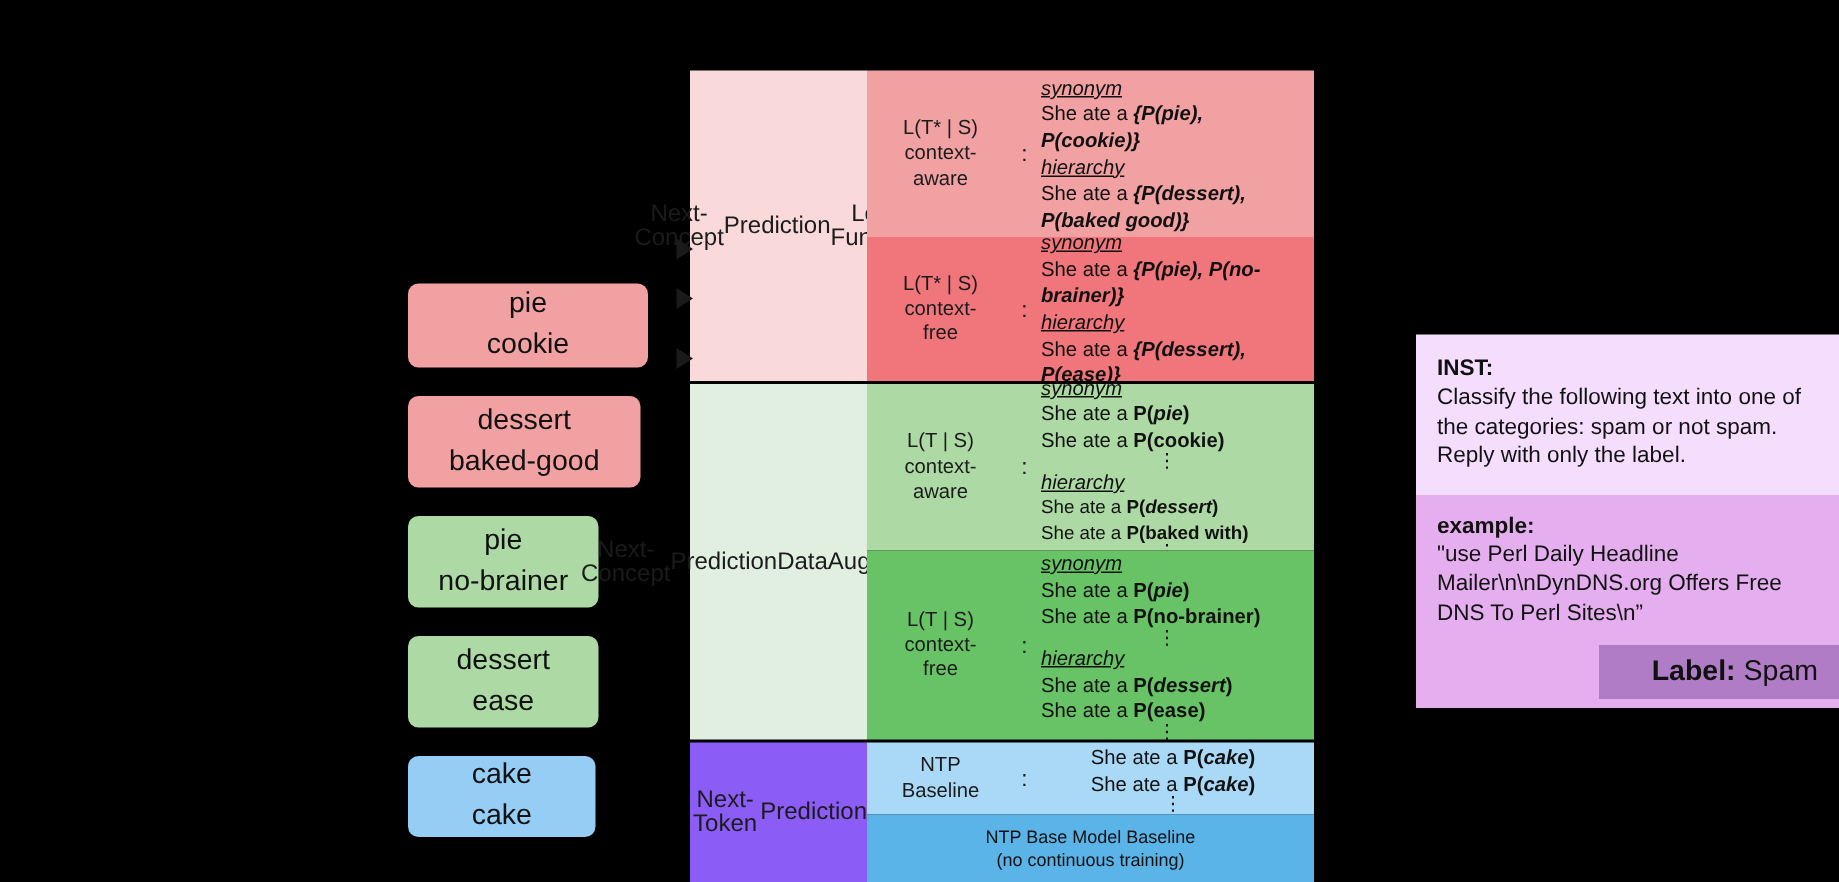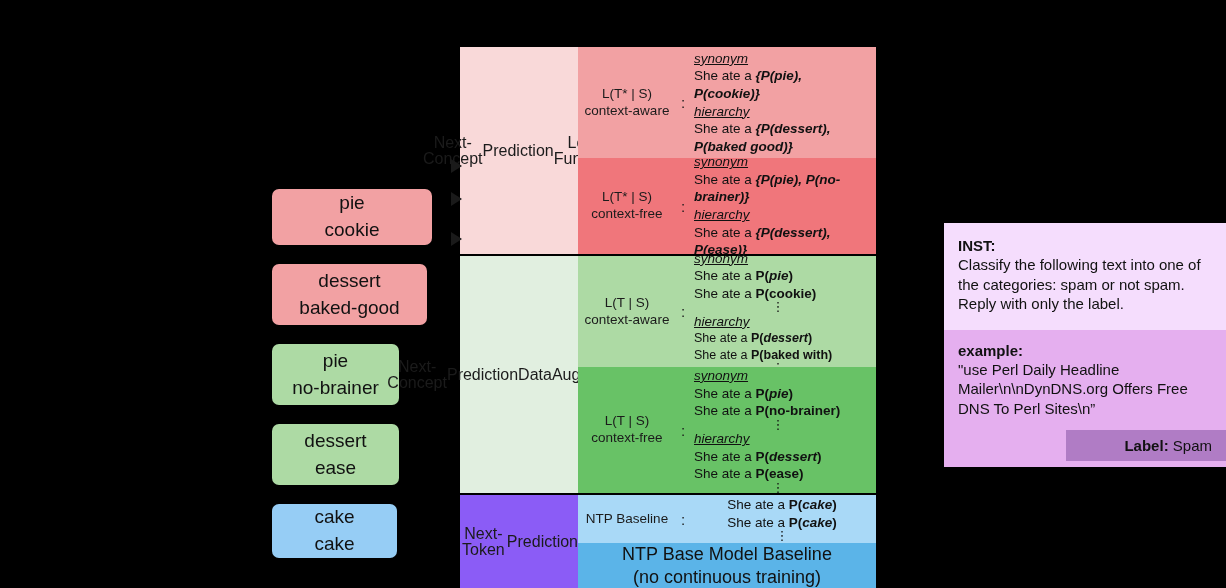--- a/index.html
+++ b/index.html
@@ -31,21 +31,21 @@
     display:flex;align-items:center;justify-content:center;
     font-size:16px;line-height:1.0;text-align:center;color:#1b1b1b;
     box-sizing:border-box;
   }
   .rowlabel div{padding:7px 0;}
   .rowsbox{flex:1;display:flex;flex-direction:column;}
   .subrow{display:flex;align-items:center;box-sizing:border-box;}
   .losscell{
     width:98px;flex:0 0 98px;
     text-align:center;font-size:13.5px;line-height:1.25;color:#1b1b1b;
-    padding:4px 2px;box-sizing:border-box;
+    padding:4px 19px;box-sizing:border-box;
   }
   .colon{flex:0 0 14px;text-align:center;font-size:15px;color:#1b1b1b;}
   .examples{flex:1;padding:5px 6px 5px 4px;box-sizing:border-box;font-size:13.5px;line-height:1.30;color:#111;}
   .tag{font-style:italic;text-decoration:underline;display:block;font-size:13.5px;}
   .ln{display:block;}
   .ln b{font-weight:bold;}
   .ln i{font-style:italic;font-weight:bold;}
   .vdots{display:block;text-align:center;width:100px;margin-left:34px;font-size:13px;line-height:0.8;letter-spacing:0;color:#111;}
 
   
@@ -56,40 +56,40 @@
   .c-red-d{background:#F0767B;}
   .c-grn-l{background:#ADDAA4;}
   .c-grn-d{background:#68C266;}
   .c-blu-l{background:#A9D9F7;}
   .c-blu-d{background:#5BB4E8;}
 
   .dotsep{height:0;border-top:2px dotted #000;}
 
   .ntpbar{
     display:flex;align-items:center;justify-content:center;text-align:center;
-    font-size:18px;line-height:1.25;color:#111;
+    font-size:12px;line-height:1.25;color:#111;
   }
 
   
   .arrowtip{position:absolute;left:-9px;width:14px;height:14px;}
   .arrowtip:before{
     content:"";position:absolute;left:0;top:0;
     border-top:7px solid transparent;border-bottom:7px solid transparent;
     border-left:11px solid #1a1a1a;
   }
 
   
   .prompt{position:absolute;left:944px;top:223px;width:282px;}
   .prompt .inst{background:#F5DDFD;padding:14px 14px 16px 14px;box-sizing:border-box;}
   .prompt .exm{background:#E5AFEF;padding:12px 14px 6px 14px;box-sizing:border-box;position:relative;}
   .prompt .ttl{font-weight:bold;font-size:15px;display:block;margin-bottom:1px;}
   .prompt p{margin:0;font-size:15px;line-height:1.30;}
   .labelbadge{
     background:#B07CC5;margin-top:12px;margin-left:108px;margin-right:-14px;
-    padding:7px 14px 7px 10px;font-size:15px;text-align:right;box-sizing:border-box;
+    padding:7px 14px 7px 10px;font-size:19px;text-align:right;box-sizing:border-box;
   }
   .labelbadge b{font-weight:bold;}
 </style>
 </head>
 <body>
 
 <div class="stage">
 
   <div class="chips">
     <div class="chip red" style="height:56px;">

